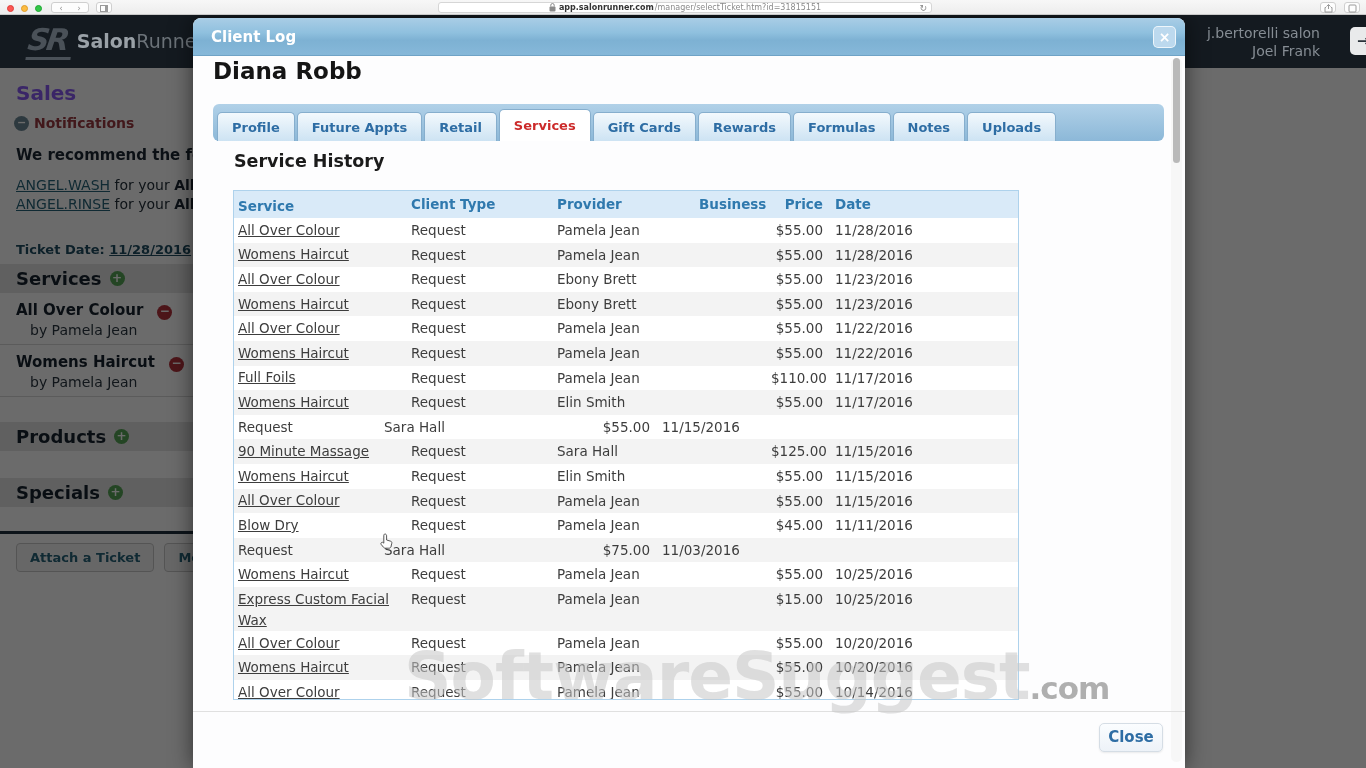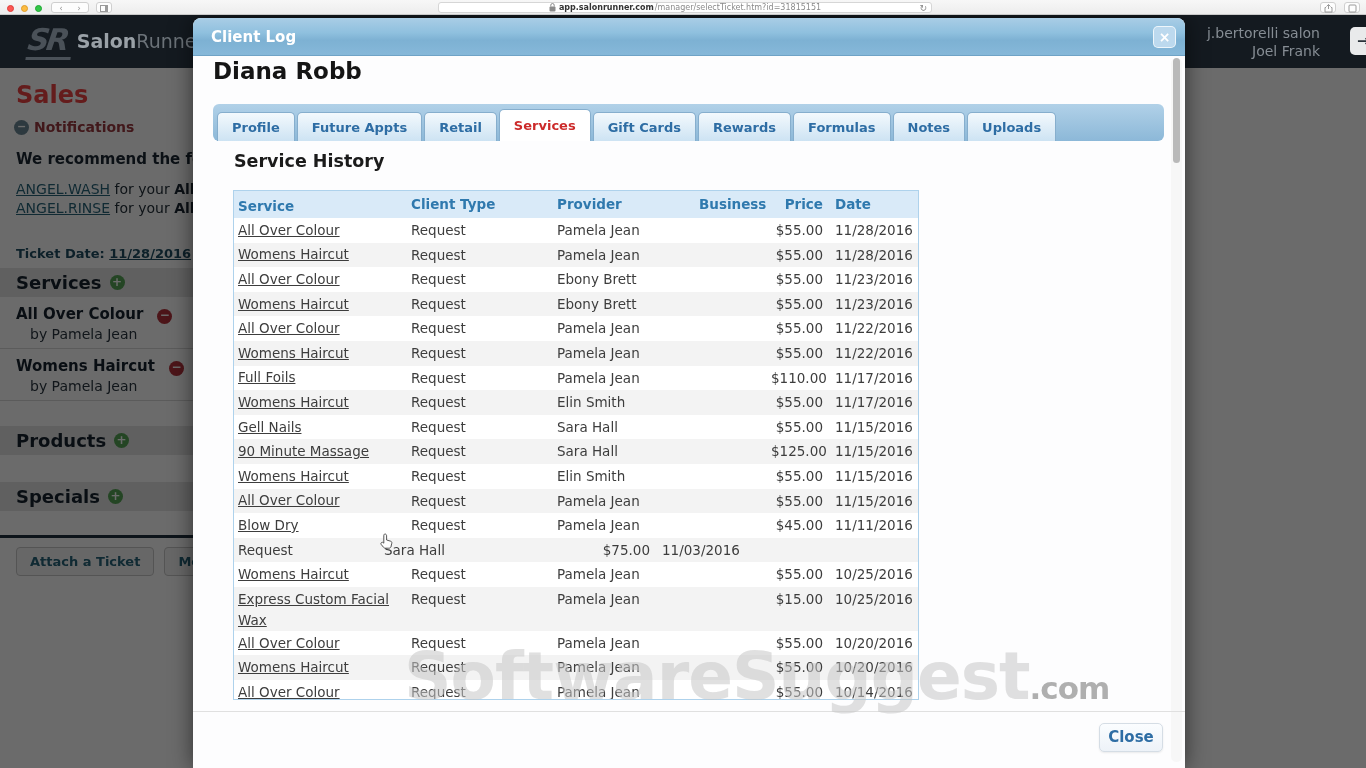--- a/index.html
+++ b/index.html
@@ -41,21 +41,21 @@
     color:#4a5158; transform:skewX(-8deg); padding-right:6px; border-bottom:3px solid #4a5158; }
   .logo .salon { font-size:19px; font-weight:bold; color:#9aa1a7; margin-left:4px;}
   .logo .runner { font-size:19px; color:#6b7278; }
   .account { position:absolute; right:46px; top:9px; text-align:right; color:#868d94;
     font-size:14px; line-height:18px; }
   .logoutbox { position:absolute; right:-14px; top:12px; width:30px; height:28px;
     background:#e9eaeb; border-radius:5px; color:#2a323a; font-weight:bold;
     font-size:15px; text-align:left; padding-left:7px; line-height:28px; }
 
   .sidebar { position:absolute; left:0; top:53px; width:262px; }
-  .sb-title { margin:13px 0 10px 16px; font-size:24px; font-weight:bold; color:#ef4444; }
+  .sb-title { margin:13px 0 10px 16px; font-size:20px; font-weight:bold; color:#8b5cf6; }
   .sb-client { margin-left:16px; font-size:16px; color:#222; }
   .sb-client .lnk { color:#27647a; text-decoration:underline; font-size:17px; }
   .sb-client .req { color:#27647a; text-decoration:underline; font-size:14px; }
   .sb-notif { margin:5px 0 0 14px; display:flex; align-items:center; gap:5px; }
   .noticirc { width:15px; height:15px; border-radius:50%; background:#6d8996; color:#fff;
     font-size:11px; line-height:14px; text-align:center; font-weight:bold; }
   .sb-notif .txt { color:#9c3a40; font-weight:bold; font-size:14px; }
   .sb-reco-hd { margin:15px 0 0 16px; font-weight:bold; font-size:15px; color:#1c2834; width:230px;
     white-space:nowrap; overflow:hidden; }
   .sb-reco { margin:3px 0 0 16px; font-size:14px; color:#24303a; white-space:nowrap; overflow:hidden; width:240px;}
@@ -97,21 +97,21 @@
   .mname { position:absolute; left:20px; top:40px; font-size:23px; font-weight:600; color:#151515; }
   .tabband { position:absolute; left:20px; top:86px; width:951px; height:37px;
     background:linear-gradient(#b1d1e8,#8cb8d8); border-radius:6px;
     display:flex; align-items:flex-end; padding:0 4px; }
   .tab { height:29px; line-height:29px; padding:0 14px; margin-right:2px;
     background:linear-gradient(#f3f9fd,#cde3f3); border:1px solid #86aecd; border-bottom:none;
     border-radius:5px 5px 0 0; font-size:13px; font-weight:bold; color:#2e6da4; }
   .tab.active { background:#fff; color:#cc2a2a; height:32px; line-height:32px; }
   .mheading { position:absolute; left:41px; top:133px; font-size:17.5px; font-weight:bold; color:#1b1b1b; }
 
-  .twrap { position:absolute; left:40px; top:172px; width:686px; height:510px;
+  .twrap { position:absolute; left:40px; top:172px; width:786px; height:510px;
     border:1px solid #aed2ec; overflow:hidden; background:#701a75; }
   .thead { display:flex; height:27px; background:#d9eaf8; }
   .thead .cell { font-weight:bold; color:#2f79ae; font-size:13.5px; line-height:27px; }
   .trow { display:flex; min-height:24.6px; background:#fff; }
   .trow.alt { background:#f3f3f3; }
   .cell { font-size:13.5px; color:#3d3d3d; line-height:24.6px; white-space:nowrap; overflow:hidden; }
   .c0 { width:173px; padding-left:4px; white-space:normal; line-height:21px; padding-top:1.8px; }
   .c1 { width:146px; padding-left:4px; }
   .c2 { width:146px; padding-left:4px; }
   .c3 { width:72px;  text-align:right; padding-right:12px; }
@@ -318,21 +318,20 @@
           </div>
           <div class="trow alt">
             <span class="cell c0"><a href="#">Womens Haircut</a></span>
             <span class="cell c1">Request</span>
             <span class="cell c2">Elin Smith</span>
             <span class="cell c3"></span>
             <span class="cell c4">$55.00</span>
             <span class="cell c5">11/17/2016</span>
           </div>
           <div class="trow">
-            <span class="cell c0"><a href="#">Gell Nails</a></span>
             <span class="cell c1">Request</span>
             <span class="cell c2">Sara Hall</span>
             <span class="cell c3"></span>
             <span class="cell c4">$55.00</span>
             <span class="cell c5">11/15/2016</span>
           </div>
           <div class="trow alt">
             <span class="cell c0"><a href="#">90 Minute Massage</a></span>
             <span class="cell c1">Request</span>
             <span class="cell c2">Sara Hall</span>

